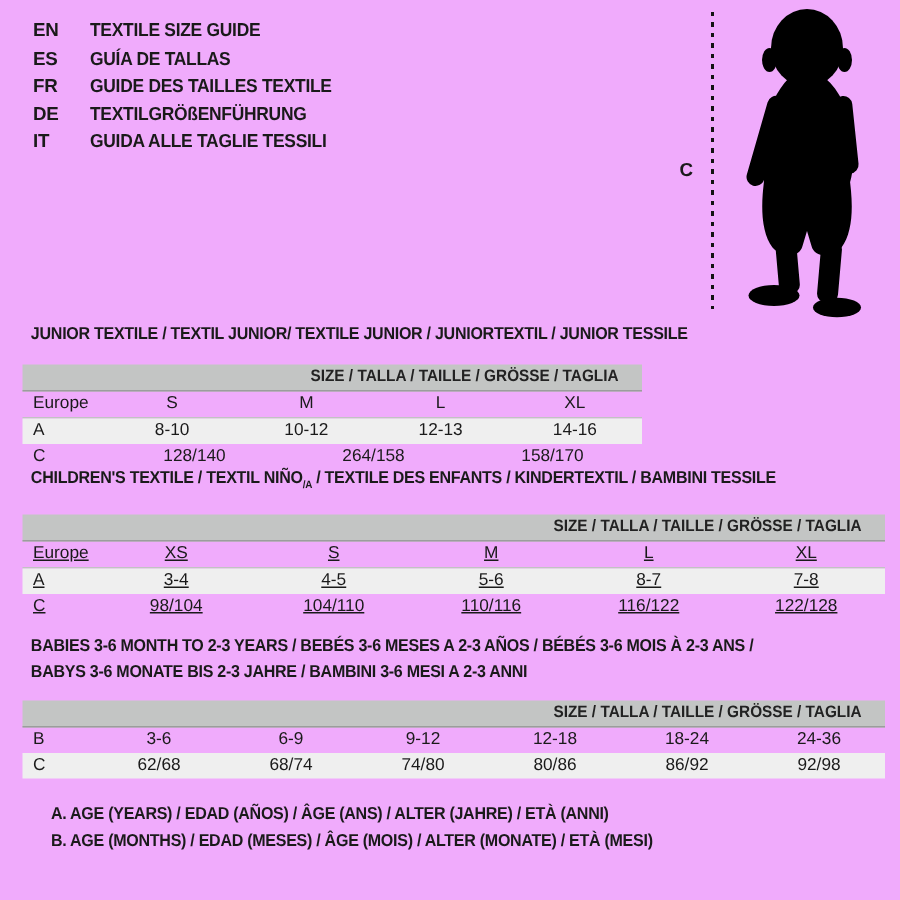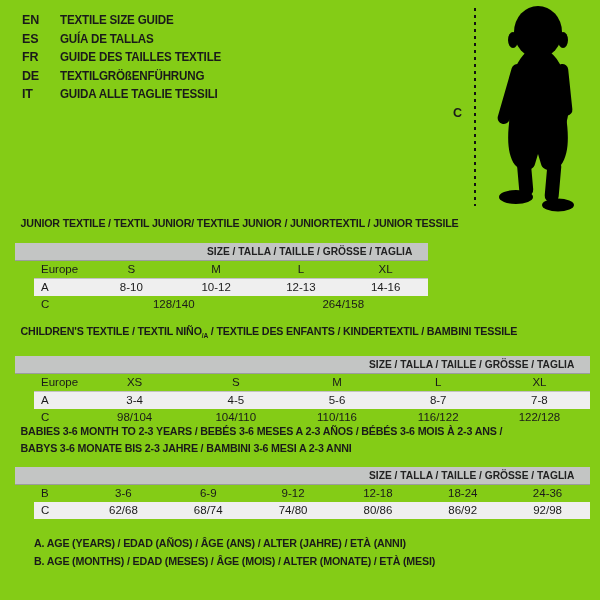--- a/index.html
+++ b/index.html
@@ -1,44 +1,44 @@
 <!DOCTYPE html>
 <html><head>
 <meta charset="utf-8">
 <style>
   html,body{margin:0;padding:0;background:#fff;}
   .page{
-    position:relative;width:600px;height:600px;background:#84cc16;overflow:hidden;
+    position:relative;width:600px;height:600px;background:#f0abfc;overflow:hidden;
     font-family:"Liberation Sans","DejaVu Sans",sans-serif;color:var(--text,#1a1a1a);
   }
   .cond{display:inline-block;transform:scaleX(.93);transform-origin:0 50%;white-space:nowrap;}
 
   
   .lang-block{position:absolute;left:22px;top:11px;}
   .lang-row{display:flex;line-height:18.5px;font-size:12.5px;font-weight:700;letter-spacing:-.2px;}
   .lang-code{width:38px;flex:0 0 38px;}
 
   
   .dash-line{position:absolute;left:474px;top:8px;width:2px;height:198px;
     background:repeating-linear-gradient(to bottom,#121212 0 3px,transparent 3px 7px);}
   .measure-c{position:absolute;left:453px;top:106px;font-size:12.5px;font-weight:700;}
   .baby-svg{position:absolute;left:487px;top:4px;}
 
   
   .tbl{position:absolute;left:15px;}
   .t1{top:213px;width:413px;}
-  .t2{top:321px;width:575px;}
+  .t2{top:309px;width:575px;text-decoration:underline;}
   .t3{top:423px;width:575px;}
   .tbl-title{font-size:11.5px;font-weight:700;letter-spacing:-.2px;padding-left:6px;line-height:17px;}
   .t1 .tbl-title,.t2 .tbl-title{margin-bottom:11px;}
   .t3 .tbl-title{margin-bottom:10px;}
   .tbl-title sub{font-size:.62em;}
   .size-bar{height:17px;line-height:17px;background:var(--bar-bg,#c3c5c4);
     border-bottom:1px solid #9b9d9c;padding-left:7px;font-size:11px;font-weight:700;color:#222;text-align:right;}
-  .trow{display:flex;height:17px;line-height:17px;font-size:11.5px;margin-left:19px;}
+  .trow{display:flex;height:17px;line-height:17px;font-size:11.5px;}
   .trow.shaded{background:var(--shade-bg,#efefef);}
   .trow.ruled{border-bottom:1px solid #c2c2c2;}
   .cell{flex:1;text-align:center;}
   .cell.label{flex:0 0 auto;text-align:left;padding-left:7px;box-sizing:border-box;}
 
   
   .footnotes{position:absolute;left:34px;top:534px;}
   .footnote{line-height:18px;font-size:11.5px;font-weight:700;letter-spacing:-.2px;}
 </style>
 </head>
@@ -103,20 +103,21 @@
           <span class="cell label" style="flex-basis: 55px;">A</span>
           <span class="cell">8-10</span>
           <span class="cell">10-12</span>
           <span class="cell">12-13</span>
           <span class="cell">14-16</span>
         </div>
         <div class="trow">
           <span class="cell label" style="flex-basis: 55px;">C</span>
           <span class="cell">128/140</span>
           <span class="cell">264/158</span>
+          <span class="cell">158/170</span>
         </div>
       </div>
   </section>
 
   <section class="tbl t2">
     <div class="tbl-title cond"><span>CHILDREN'S TEXTILE / TEXTIL NIÑO</span><sub>/A</sub><span> / TEXTILE DES ENFANTS / KINDERTEXTIL / BAMBINI TESSILE</span></div>
     <div class="size-bar"><span class="cond">SIZE / TALLA / TAILLE / GRÖSSE / TAGLIA</span></div>
     <div class="rows">
         <div class="trow ruled">
           <span class="cell label" style="flex-basis: 50px;">Europe</span>

